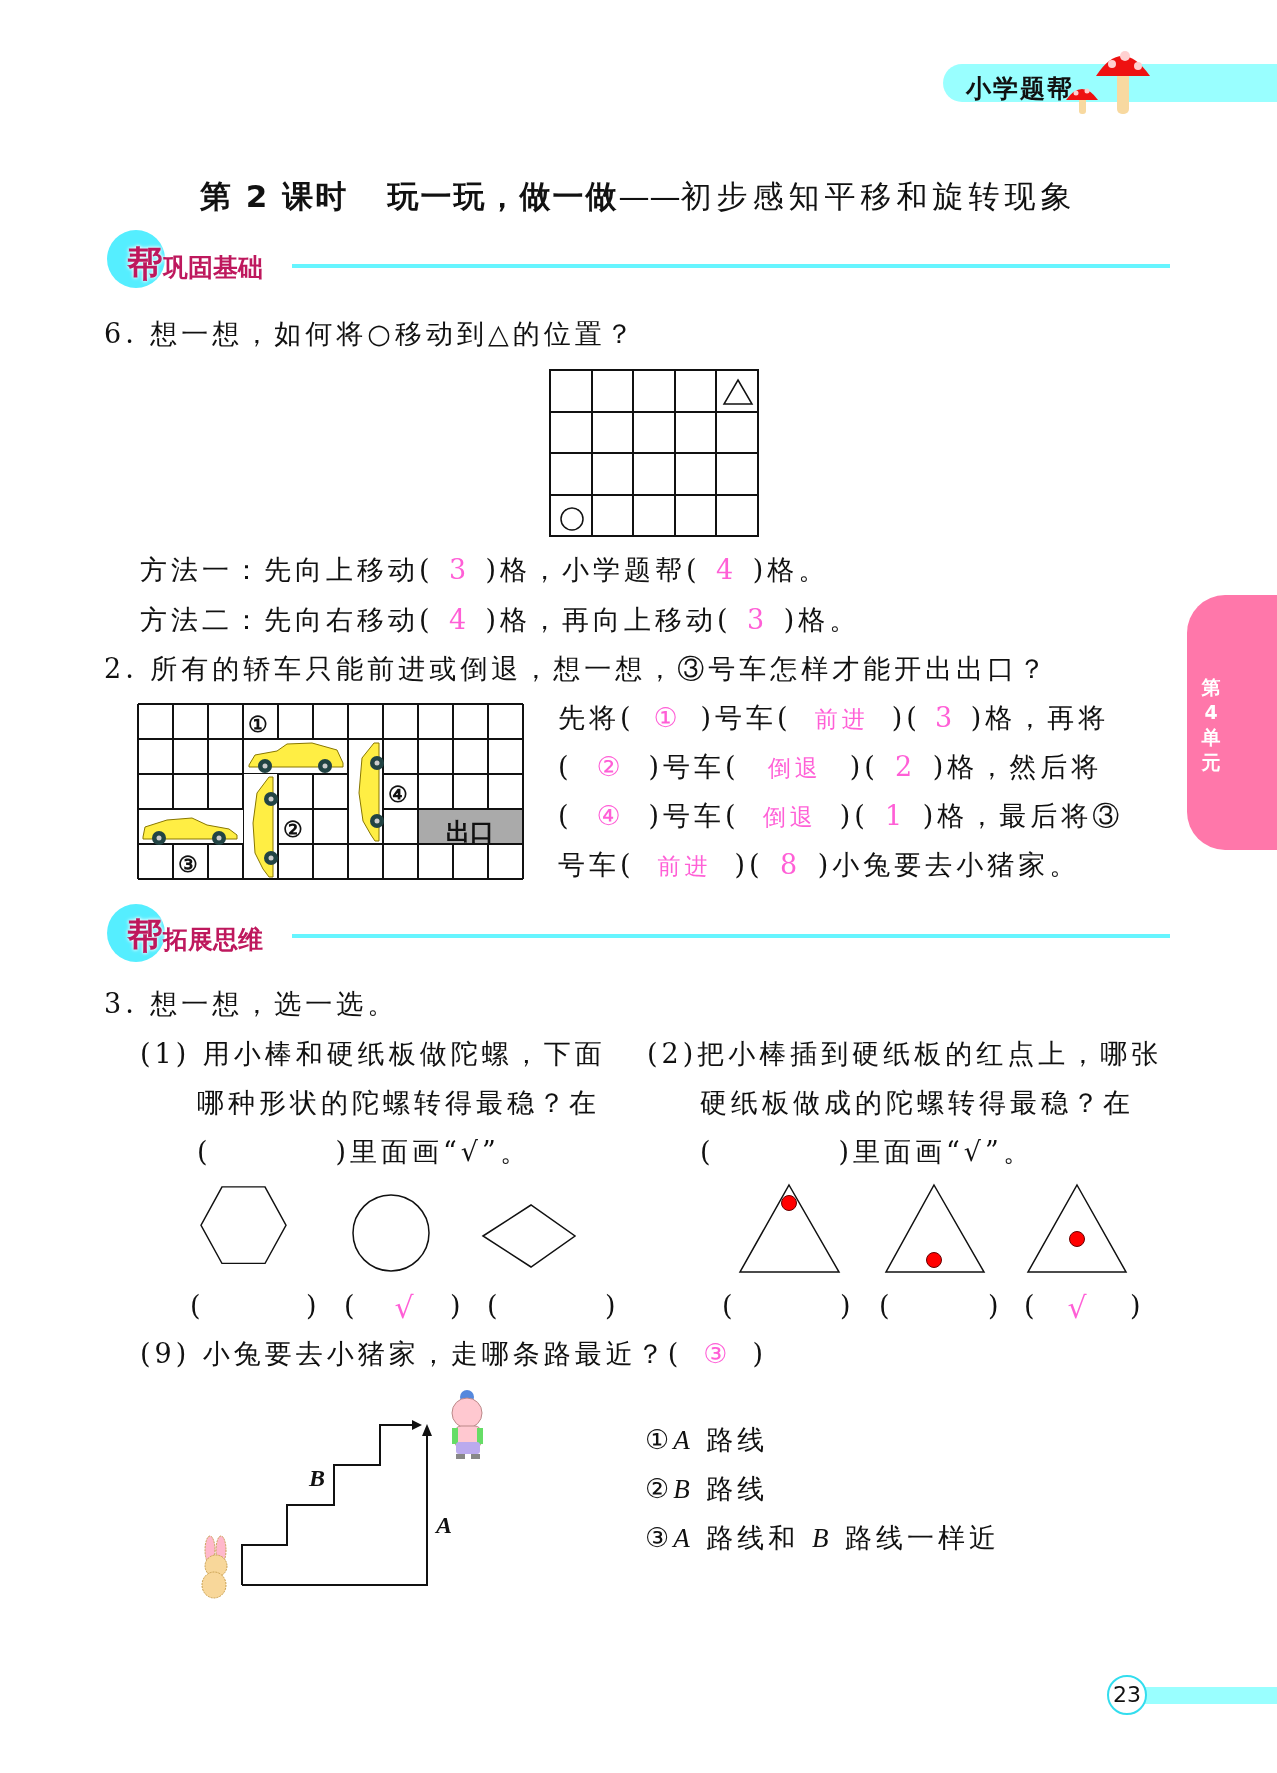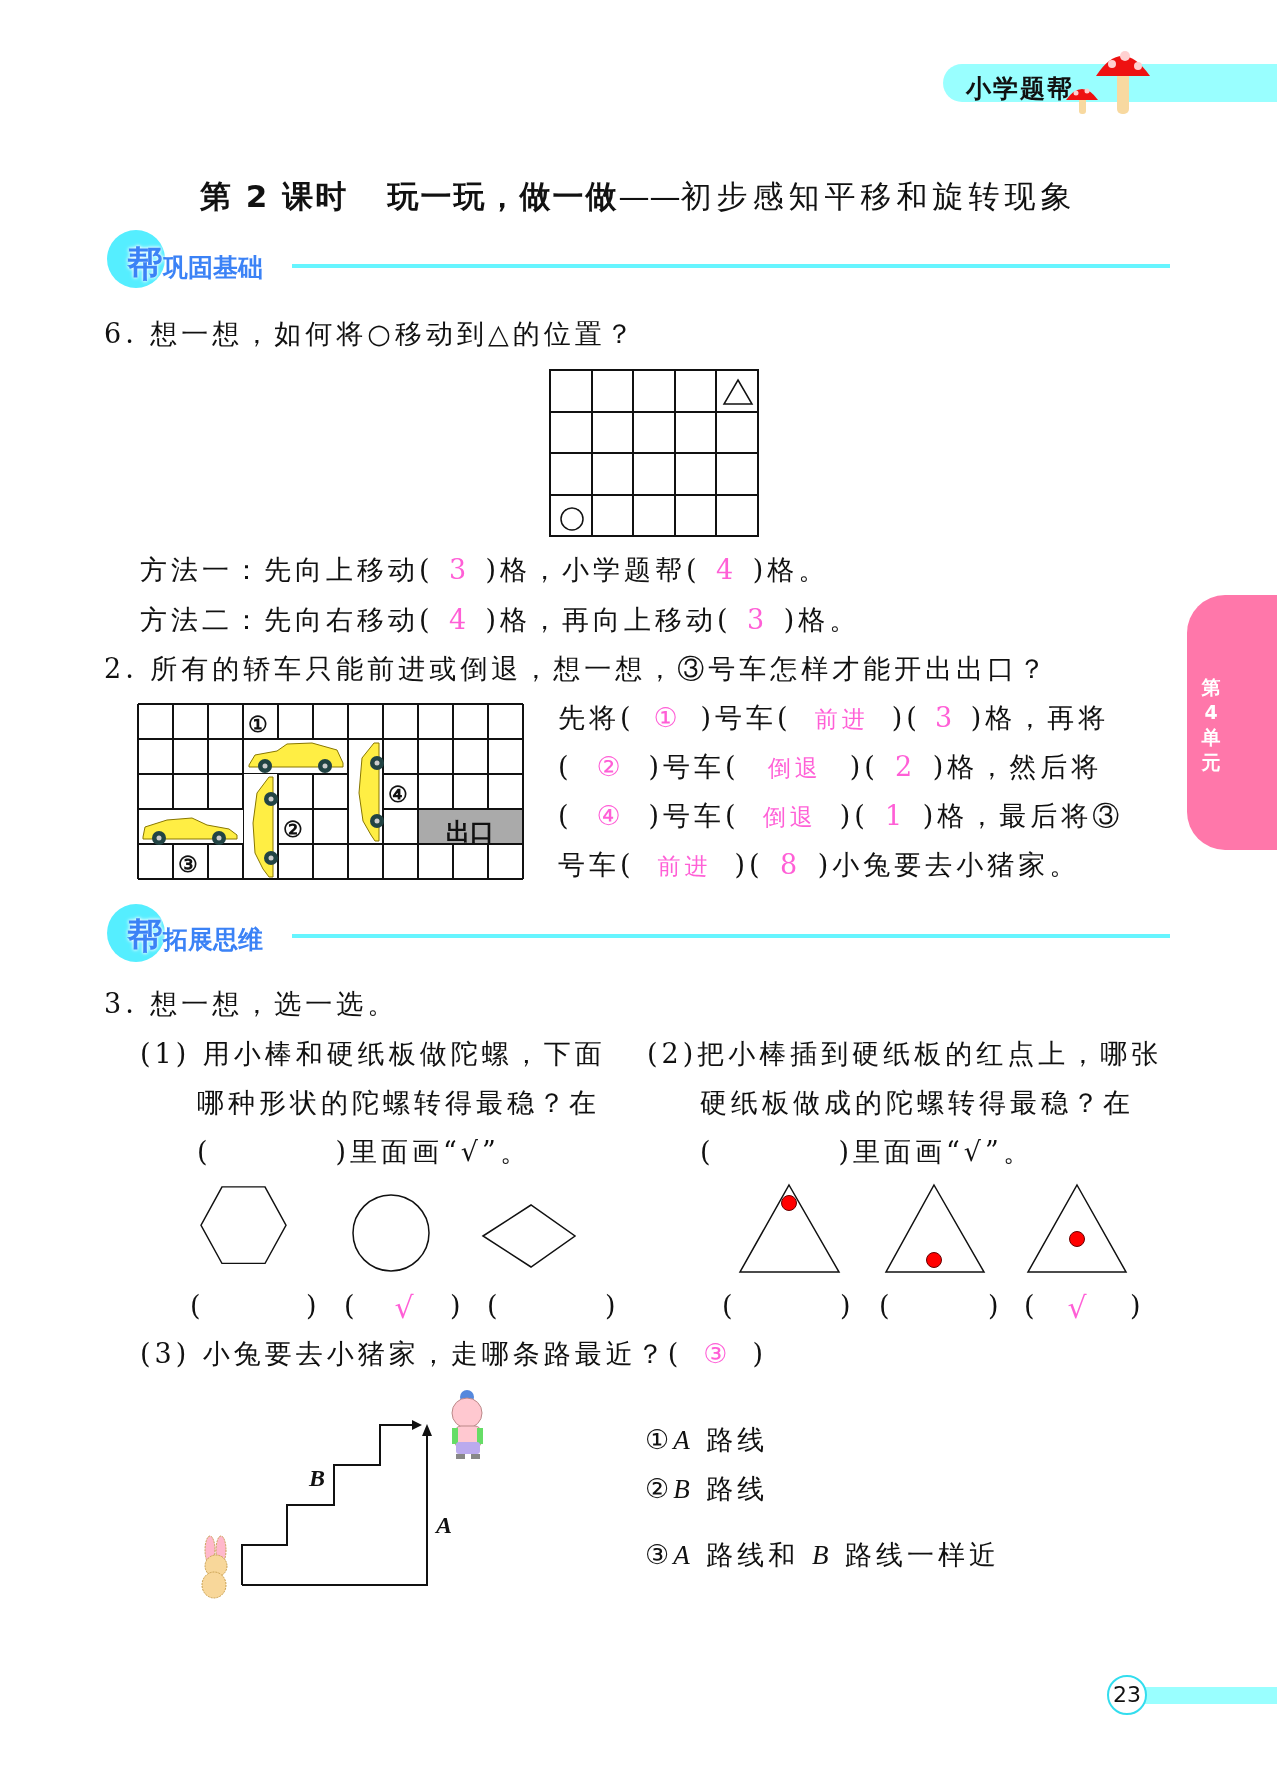--- a/index.html
+++ b/index.html
@@ -11,21 +11,21 @@
 
   
   .top-pill { left: 943px; top: 64px; width: 334px; height: 38px; background: #99ffff; border-radius: 19px 0 0 19px; }
   .top-pill-label { left: 966px; top: 72px; font-family: "DejaVu Sans", sans-serif; font-size: 25px; font-weight: bold; letter-spacing: 2px; color: #111; }
 
   .title { left: 200px; top: 176px; font-size: 31px; white-space: nowrap; }
   .title b { font-family: "DejaVu Sans", sans-serif; font-weight: bold; letter-spacing: 2px; }
   .title span.sub { letter-spacing: 5px; font-family: "DejaVu Serif", serif; }
 
   .sec-circle { width: 58px; height: 58px; border-radius: 50%; background: #55eeff; }
-  .sec-label { font-family: "DejaVu Sans", sans-serif; font-weight: bold; color: #3b82f6; white-space: nowrap; text-shadow: 0 0 3px #fff, 0 0 4px #fff; }
+  .sec-label { font-family: "DejaVu Sans", sans-serif; font-weight: bold; color: #be185d; white-space: nowrap; text-shadow: 0 0 3px #fff, 0 0 4px #fff; }
   .sec-label .big { font-size: 36px; }
   .sec-label .small { font-size: 25px; letter-spacing: 0px; }
   .sec-line { height: 4px; background: #66f5ff; }
 
   table.grid { border-collapse: collapse; }
   table.grid td { border: 2px solid #111; padding: 0; }
 
   .side-tab { left: 1187px; top: 595px; width: 90px; height: 255px; background: #ff77aa; border-radius: 38px 0 0 38px; }
   .side-tab-label { left: 1198px; top: 675px; width: 26px; color: #fff; font-family: "DejaVu Sans", sans-serif; font-size: 19px; font-weight: bold; line-height: 25px; text-align: center; }
 
@@ -247,21 +247,21 @@
     <span class="abs" style="left:118px;">)</span>
   <span class="abs" style="left:157px;">(</span>
     <span class="abs ans" style="left:168px;width:100px;font-size:30px"></span>
     <span class="abs" style="left:266px;">)</span>
   <span class="abs" style="left:302px;">(</span>
     <span class="abs ans" style="left:315px;width:80px;font-size:30px">√</span>
     <span class="abs" style="left:408px;">)</span>
 </div>
 
 <div class="abs txt" style="left:140px;top:1340px;">
-  <span>(3) 小兔要去小猪家，走哪条路最近？(</span><span class="ans" style="width:70px">③</span><span>)</span>
+  <span>(9) 小兔要去小猪家，走哪条路最近？(</span><span class="ans" style="width:70px">③</span><span>)</span>
 </div>
 
 <svg class="abs" style="left:180px;top:1380px;" width="320" height="230">
   <path d="M62 205 L247 205 L247 48" fill="none" stroke="#111" stroke-width="2"></path>
   <path d="M62 205 L62 165 L107 165 L107 125 L154 125 L154 85 L200 85 L200 45 L238 45" fill="none" stroke="#111" stroke-width="2"></path>
   <polygon points="247,44 242,56 252,56" fill="#111"></polygon>
   <polygon points="242,45 232,40 232,50" fill="#111"></polygon>
 
   <g>
     <ellipse cx="30" cy="170" rx="5" ry="14" fill="#ffb8cc" stroke="#c9a050" stroke-width="1" stroke-dasharray="2,1"></ellipse>
@@ -283,18 +283,18 @@
 </svg>
 <span class="abs italic" style="left:309px;top:1465px;font-size:24px;">B</span>
 <span class="abs italic" style="left:436px;top:1512px;font-size:24px;">A</span>
 
 <div class="abs txt" style="left:645px;top:1426px;">
   <span>①</span><span class="italic" style="font-weight:normal">A</span><span> 路线</span>
 </div>
 <div class="abs txt" style="left:645px;top:1475px;">
   <span>②</span><span class="italic" style="font-weight:normal">B</span><span> 路线</span>
 </div>
-<div class="abs txt" style="left:645px;top:1524px;margin-top:17px;">
+<div class="abs txt" style="left:645px;top:1524px;">
   <span>③</span><span class="italic" style="font-weight:normal">A</span><span> 路线和 </span><span class="italic" style="font-weight:normal">B</span><span> 路线一样近</span>
 </div>
 
 <div class="abs page-pill"></div>
 <div class="abs page-num">23</div>
 
 </body></html>

